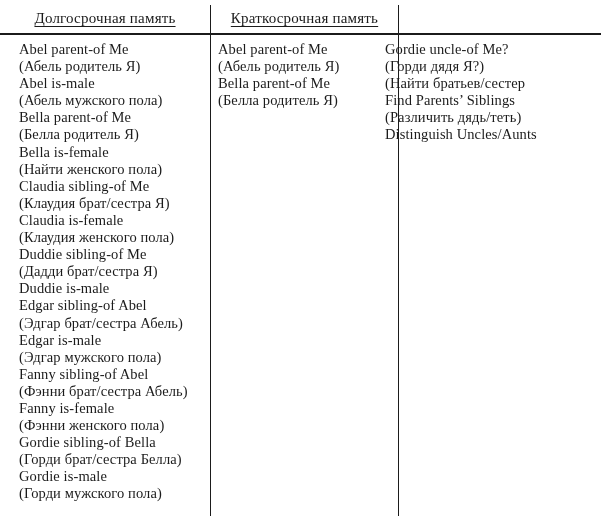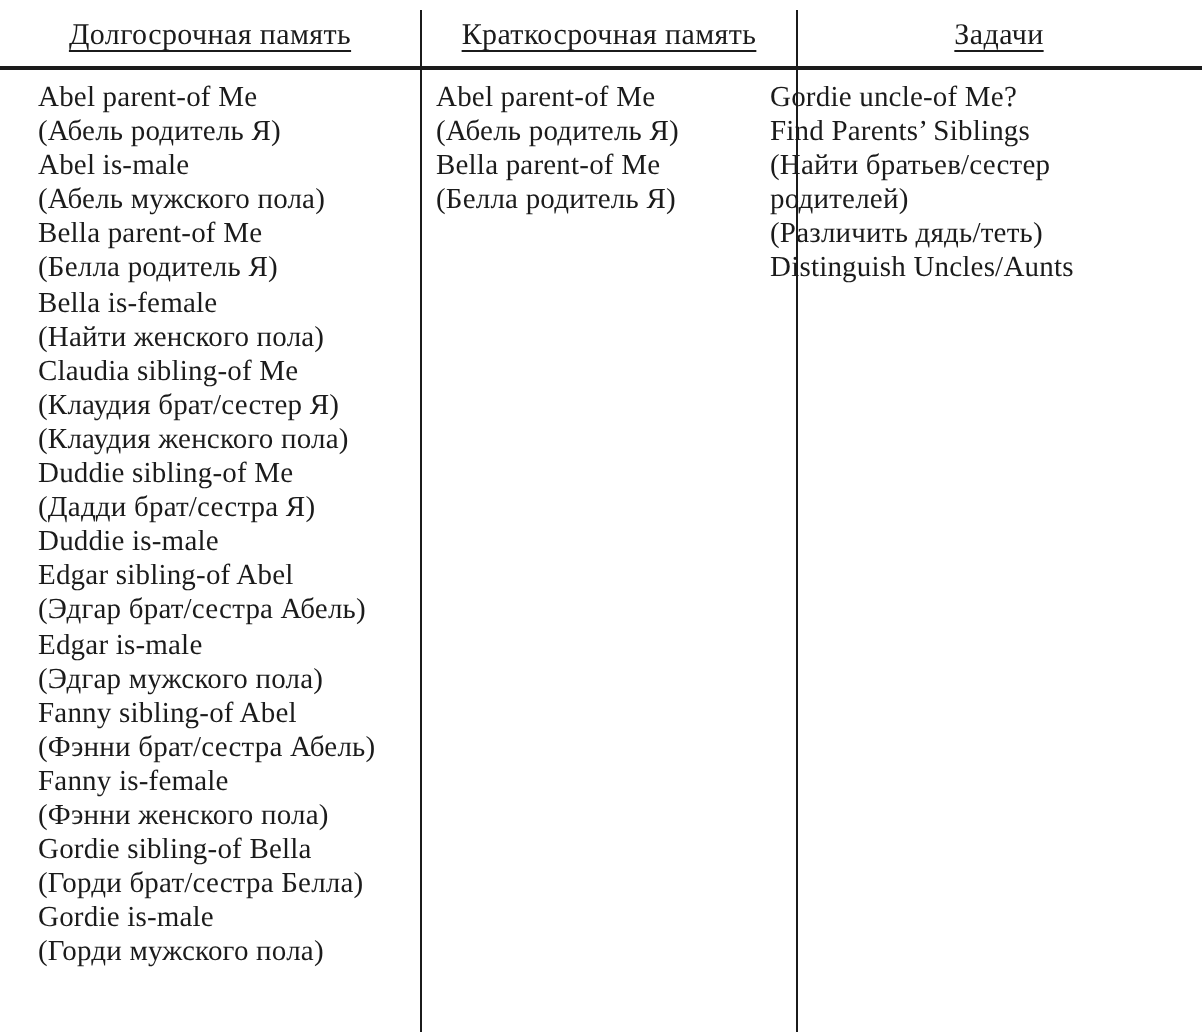--- a/index.html
+++ b/index.html
@@ -61,39 +61,37 @@
 <body>
 
 <div class="page">
 
   <div class="hdr hdr-1">
     <span class="hdr-text">Долгосрочная память</span>
   </div>
   <div class="hdr hdr-2">
     <span class="hdr-text">Краткосрочная память</span>
   </div>
-  <div class="hdr hdr-3">
-    <span class="hdr-text">Задачи</span>
-  </div>
 
   <div class="hrule"></div>
   <div class="vline vline-1"></div>
   <div class="vline vline-2"></div>
 
   <div class="col col-1">
       <div class="line">Abel parent-of Me</div>
       <div class="line">(Абель родитель Я)</div>
       <div class="line">Abel is-male</div>
       <div class="line">(Абель мужского пола)</div>
       <div class="line">Bella parent-of Me</div>
       <div class="line">(Белла родитель Я)</div>
       <div class="line">Bella is-female</div>
       <div class="line">(Найти женского пола)</div>
       <div class="line">Claudia sibling-of Me</div>
-      <div class="line">(Клаудия брат/сестер Я)</div>
+      <div class="line">(Клаудия брат/сестра Я)</div>
+      <div class="line">Claudia is-female</div>
       <div class="line">(Клаудия женского пола)</div>
       <div class="line">Duddie sibling-of Me</div>
       <div class="line">(Дадди брат/сестра Я)</div>
       <div class="line">Duddie is-male</div>
       <div class="line">Edgar sibling-of Abel</div>
       <div class="line">(Эдгар брат/сестра Абель)</div>
       <div class="line">Edgar is-male</div>
       <div class="line">(Эдгар мужского пола)</div>
       <div class="line">Fanny sibling-of Abel</div>
       <div class="line">(Фэнни брат/сестра Абель)</div>
@@ -105,20 +103,20 @@
       <div class="line">(Горди мужского пола)</div>
     </div>
   <div class="col col-2">
       <div class="line">Abel parent-of Me</div>
       <div class="line">(Абель родитель Я)</div>
       <div class="line">Bella parent-of Me</div>
       <div class="line">(Белла родитель Я)</div>
     </div>
   <div class="col col-3">
       <div class="line">Gordie uncle-of Me?</div>
+      <div class="line">(Горди дядя Я?)</div>
+      <div class="line">(Найти братьев/сестер</div>
       <div class="line">Find Parents’ Siblings</div>
-      <div class="line">(Найти братьев/сестер</div>
-      <div class="line">родителей)</div>
       <div class="line">(Различить дядь/теть)</div>
       <div class="line">Distinguish Uncles/Aunts</div>
     </div>
 
 </div>
 
 </body></html>

